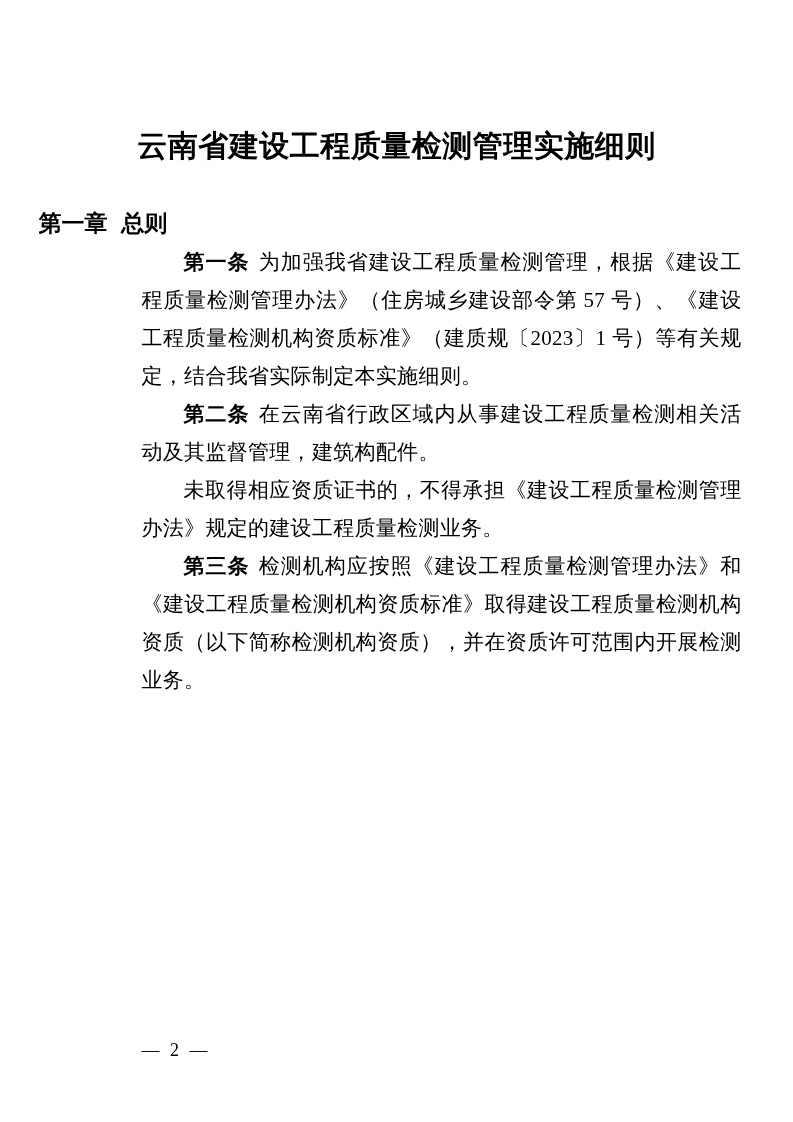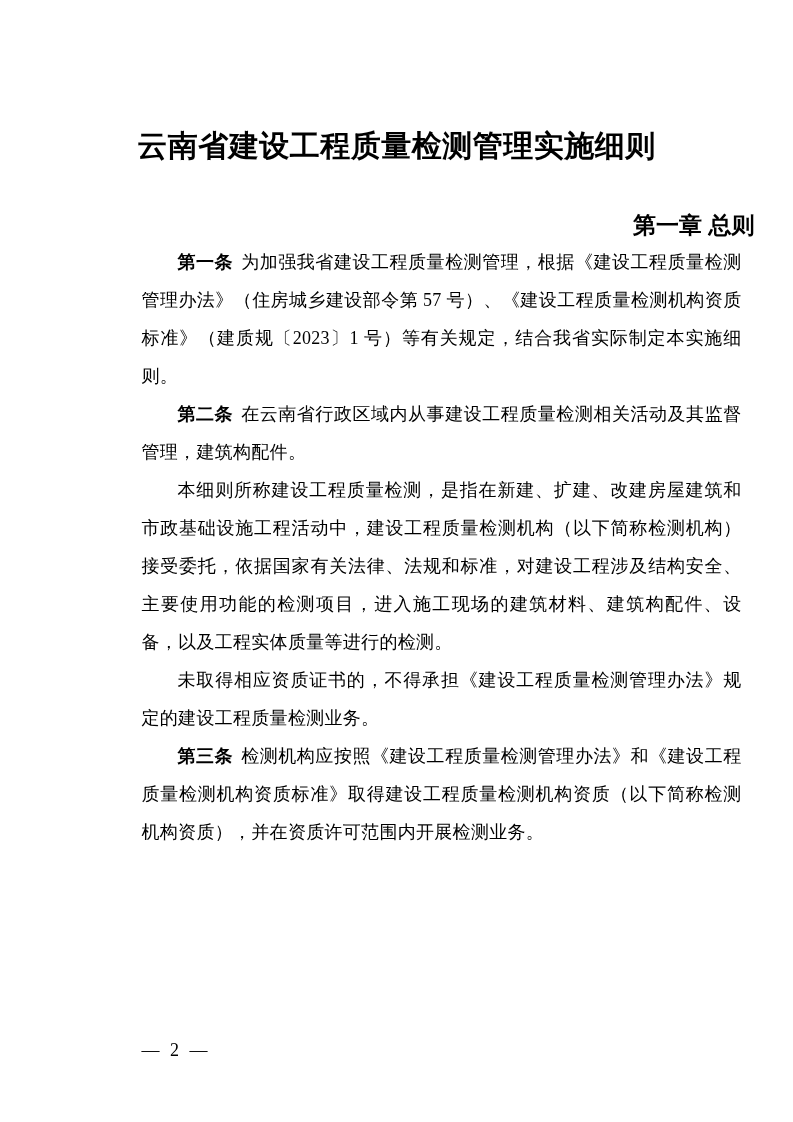--- a/index.html
+++ b/index.html
@@ -29,32 +29,32 @@
     font-size: 30px;
     line-height: 44px;
     letter-spacing: 0.5px;
   }
   .chapter-heading {
     position: absolute;
     top: 208px;
     left: 0;
     width: 100%;
     margin: 0;
-    text-align: right;
-    font-family: Liberation Sans, sans-serif;
+    text-align: left;
+    font-family: Liberation Mono, monospace;
     font-weight: bold;
     font-size: 23px;
     line-height: 34px;
   }
   .doc-body {
     position: absolute;
     top: 243px;
     left: 103px;
     width: 600px;
-    font-size: 18px;
+    font-size: 21px;
     line-height: 38px;
     text-align: justify;
     letter-spacing: 0.3px;
   }
   .para {
     margin: 0;
     text-indent: 2em;
   }
   .para-label {
     font-weight: bold;
@@ -80,21 +80,20 @@
   <h1 class="doc-title">云南省建设工程质量检测管理实施细则</h1>
 
   <h2 class="chapter-heading">第一章 总则</h2>
 
   <div class="doc-body">
 
     <p class="para"><b class="para-label">第一条</b><span>为加强我省建设工程质量检测管理，根据《建设工程质量检测管理办法》（住房城乡建设部令第 57 号）、《建设工程质量检测机构资质标准》（建质规〔2023〕1 号）等有关规定，结合我省实际制定本实施细则。</span></p>
 
     <p class="para"><b class="para-label">第二条</b><span>在云南省行政区域内从事建设工程质量检测相关活动及其监督管理，建筑构配件。</span></p>
 
-    <p class="para"><b class="para-label"></b><span>本细则所称建设工程质量检测，是指在新建、扩建、改建房屋建筑和市政基础设施工程活动中，建设工程质量检测机构（以下简称检测机构）接受委托，依据国家有关法律、法规和标准，对建设工程涉及结构安全、主要使用功能的检测项目，进入施工现场的建筑材料、建筑构配件、设备，以及工程实体质量等进行的检测。</span></p>
 
     <p class="para"><b class="para-label"></b><span>未取得相应资质证书的，不得承担《建设工程质量检测管理办法》规定的建设工程质量检测业务。</span></p>
 
     <p class="para"><b class="para-label">第三条</b><span>检测机构应按照《建设工程质量检测管理办法》和《建设工程质量检测机构资质标准》取得建设工程质量检测机构资质（以下简称检测机构资质），并在资质许可范围内开展检测业务。</span></p>
 
 
   </div>
 
   <div class="page-number">— 2 —</div>
 

